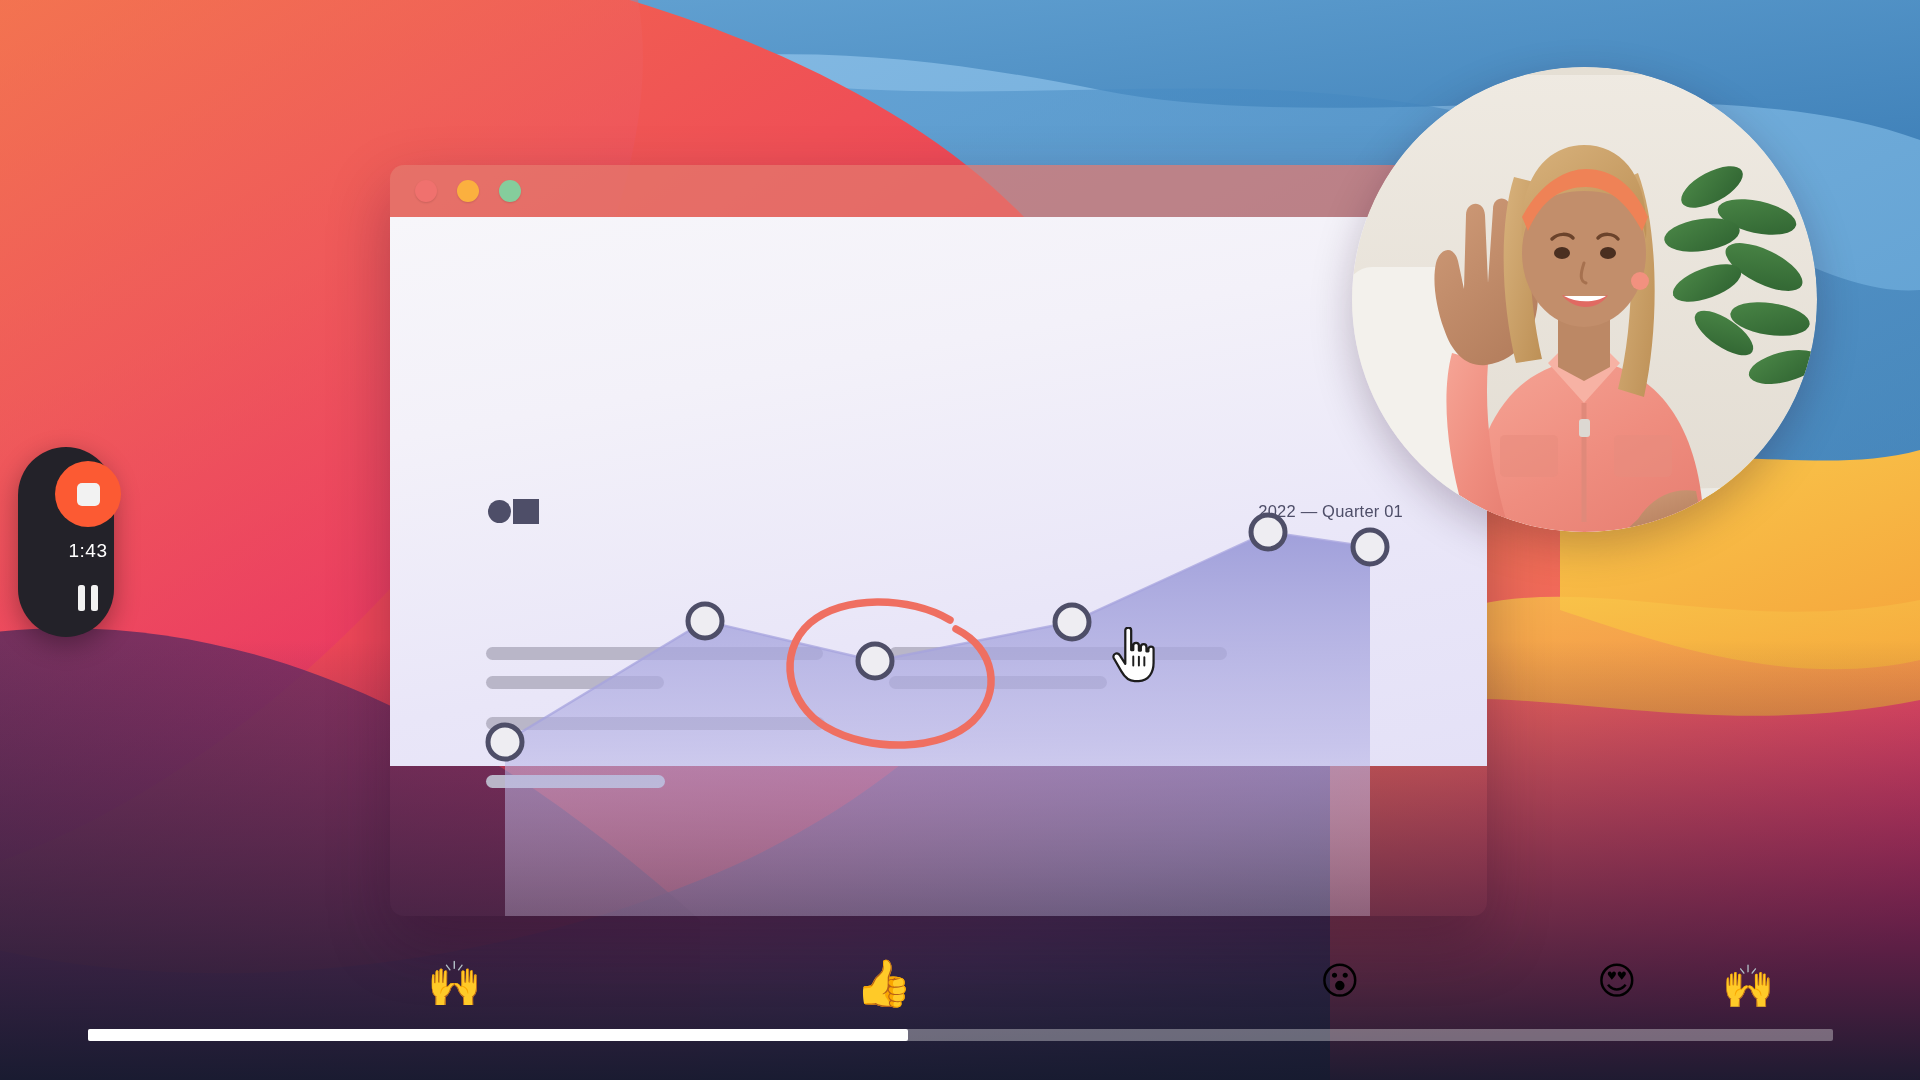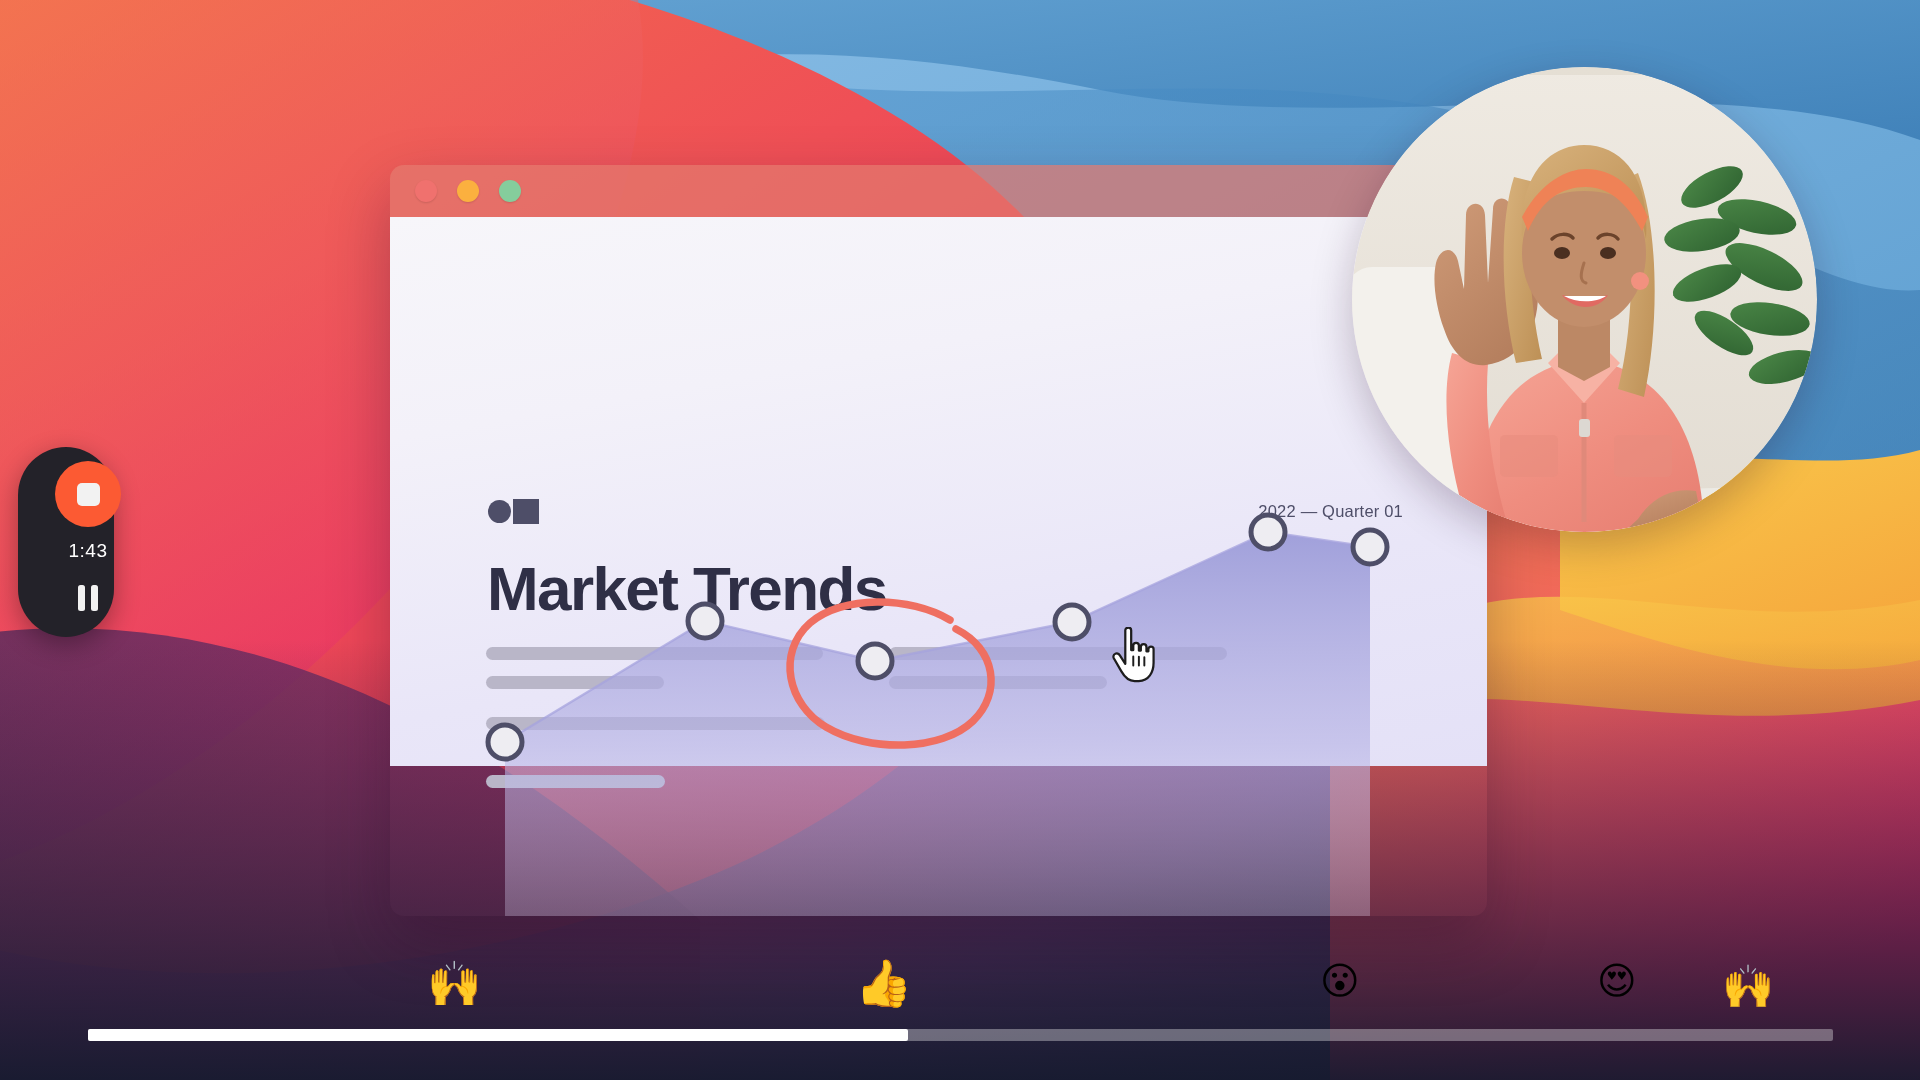--- a/index.html
+++ b/index.html
@@ -194,21 +194,20 @@
 
   <div id="slide-canvas">
 
     <div id="slide-logo">
       <span id="logo-circle"></span>
       <span id="logo-square"></span>
     </div>
 
     <div id="slide-quarter">2022 — Quarter 01</div>
 
-    <h1 id="slide-title">Market Trends</h1>
 
     <span class="ph-bar" style="left:96px;  top:430px; width:337px;"></span>
     <span class="ph-bar" style="left:96px;  top:459px; width:178px;"></span>
     <span class="ph-bar" style="left:96px;  top:500px; width:339px;"></span>
     <span class="ph-bar" style="left:96px;  top:558px; width:179px;"></span>
     <span class="ph-bar" style="left:499px; top:430px; width:338px;"></span>
     <span class="ph-bar" style="left:499px; top:459px; width:218px;"></span>
 
     <svg id="chart-svg" viewBox="0 0 1097 699">
       <defs>

